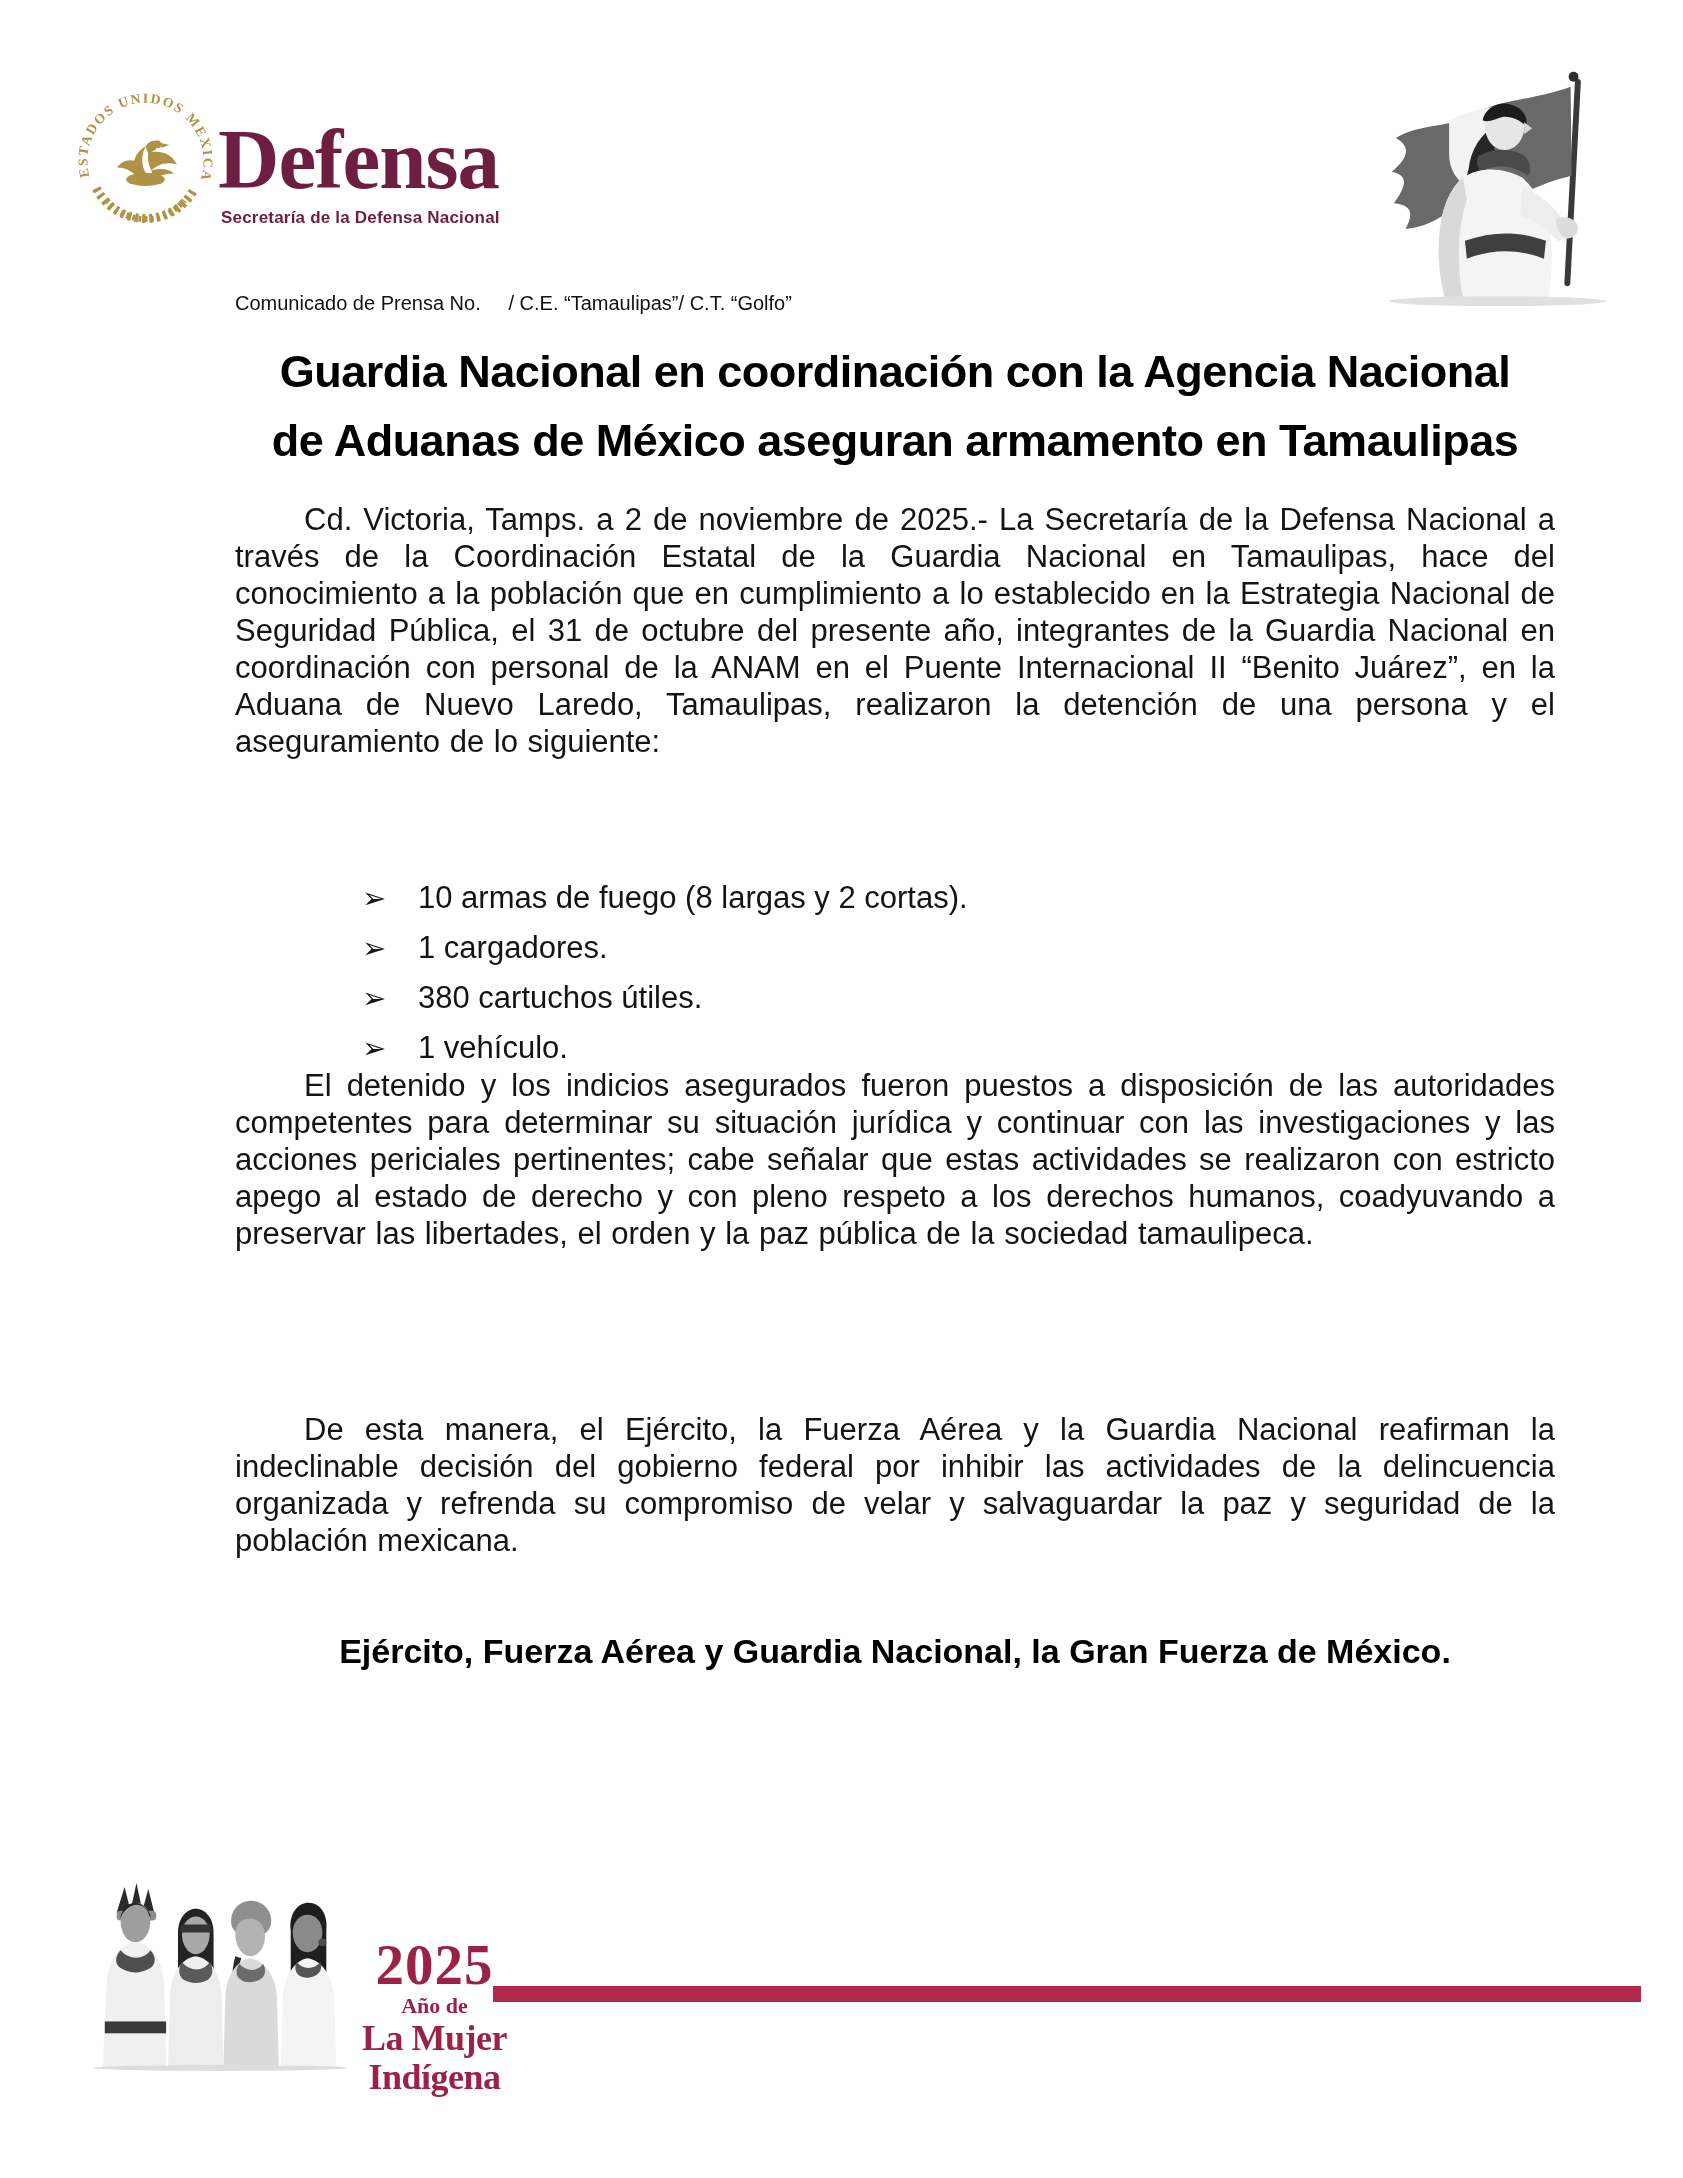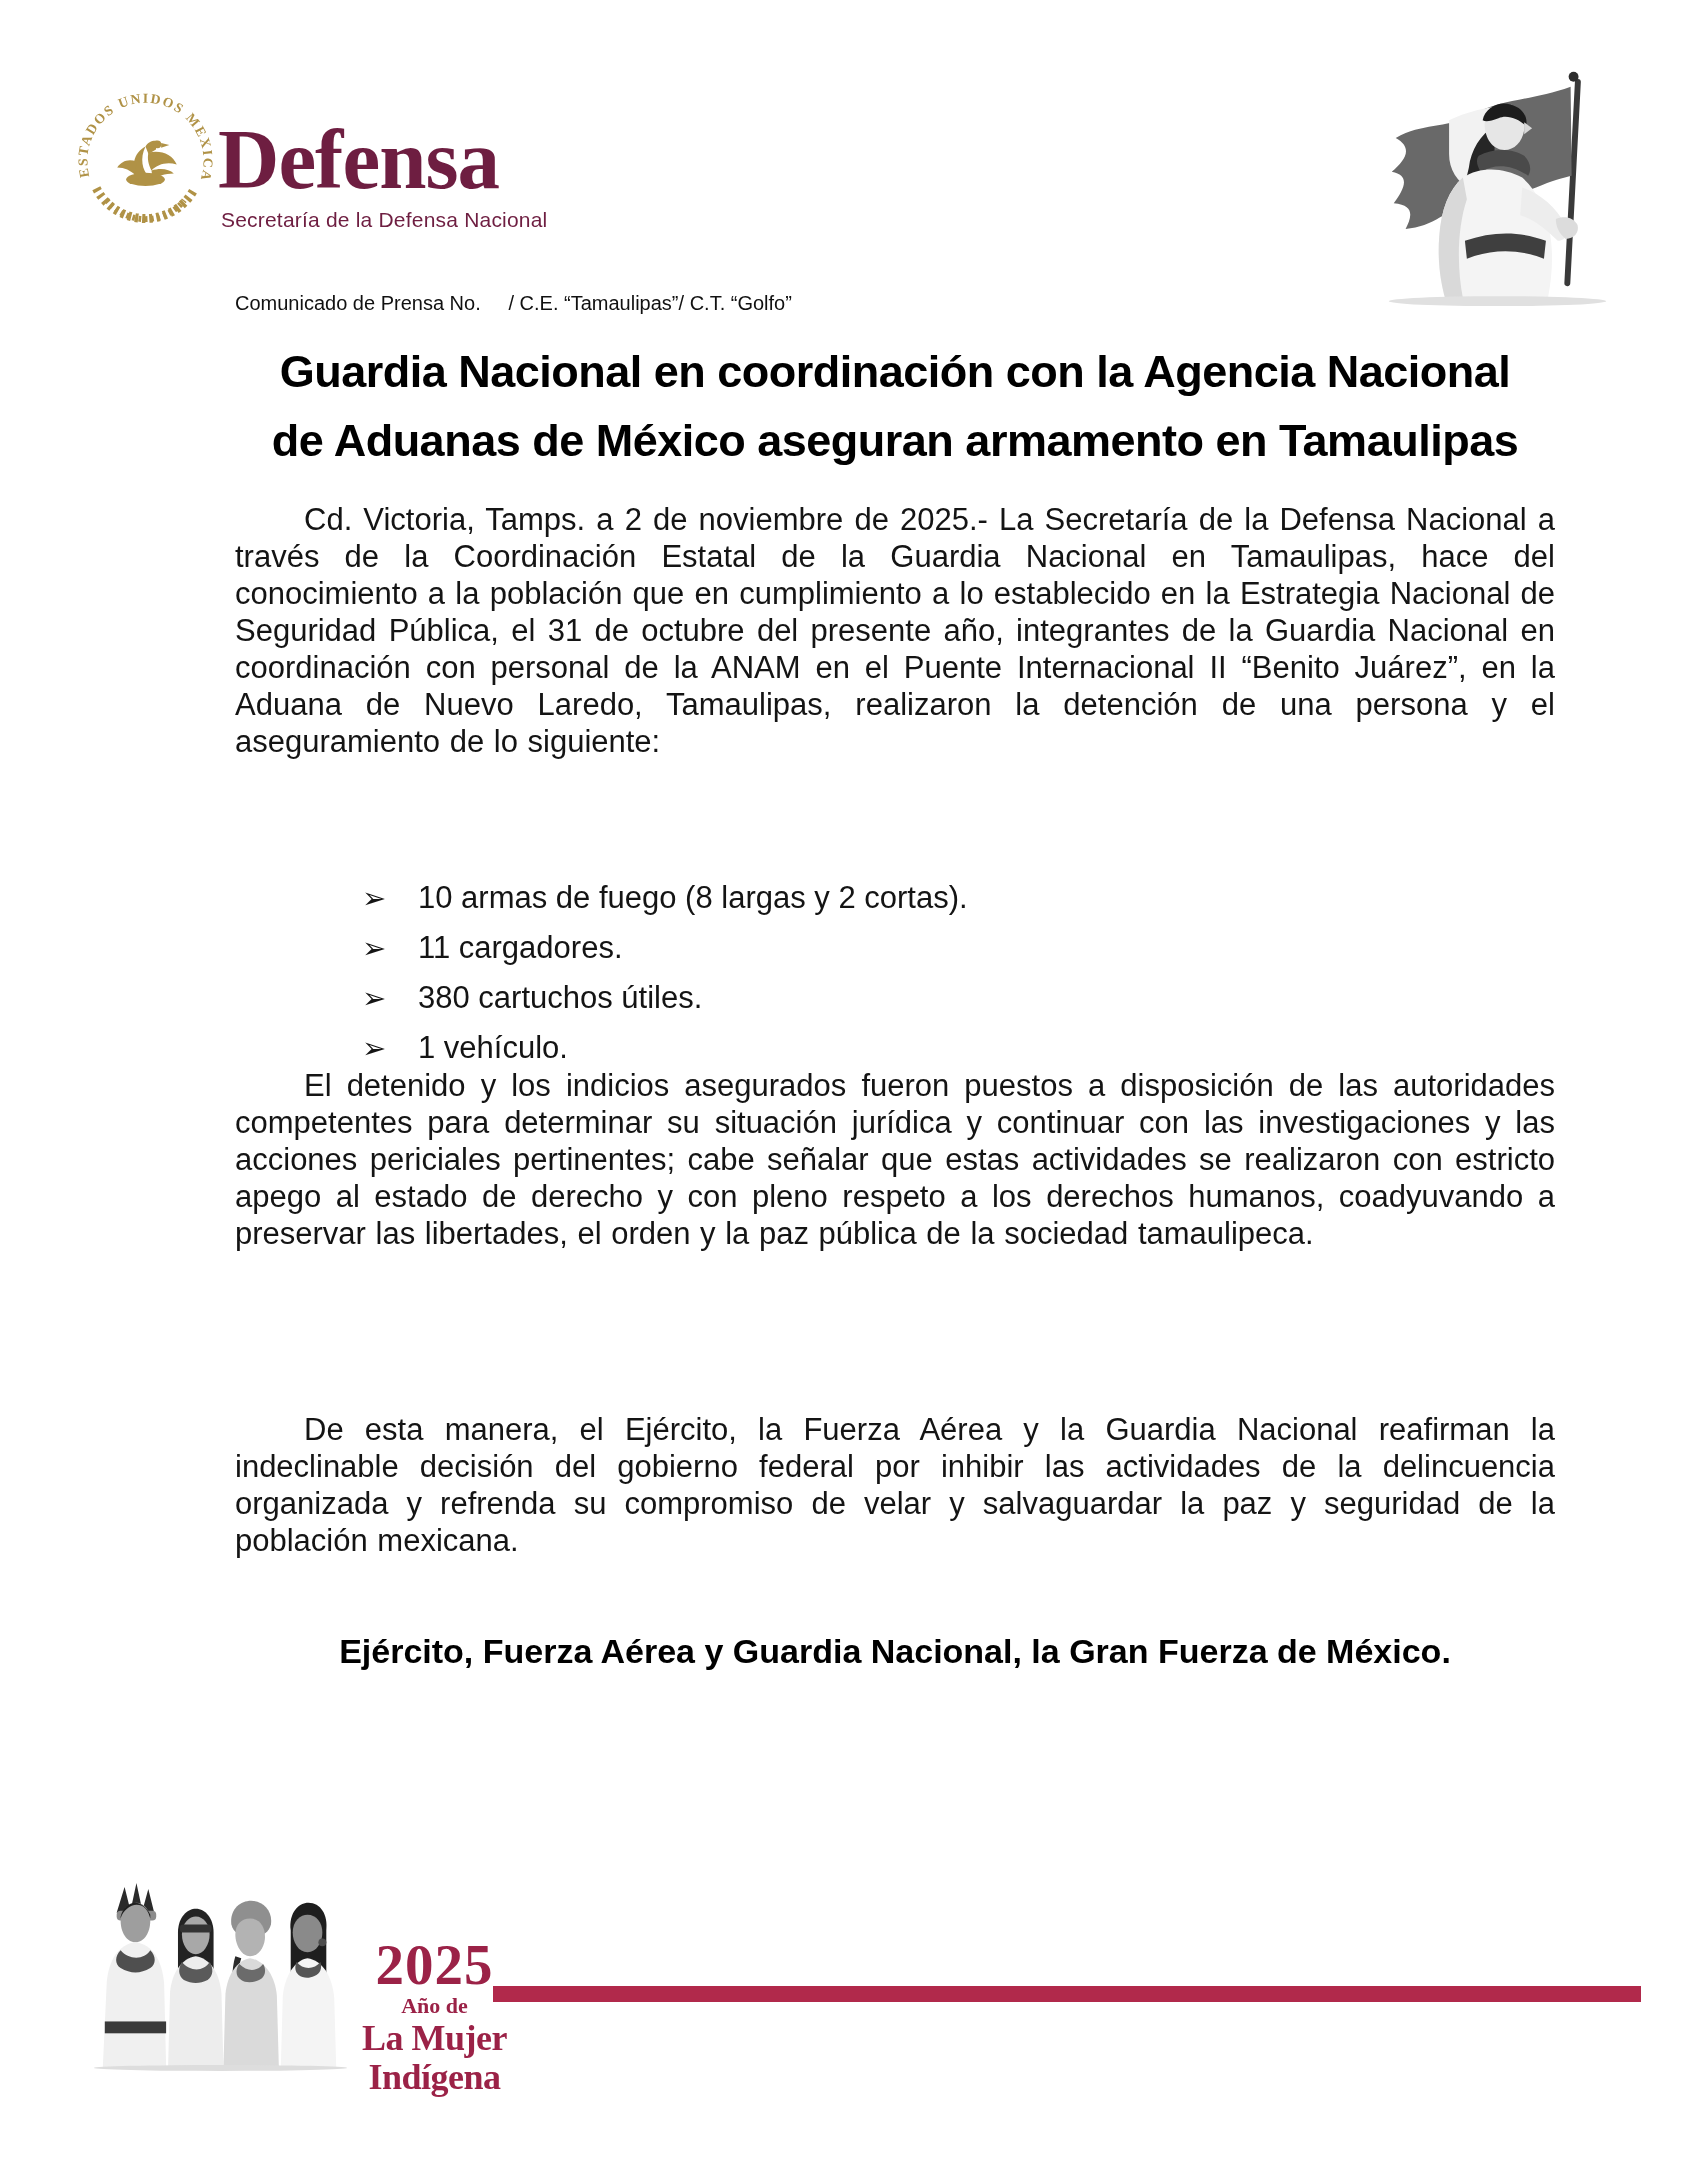--- a/index.html
+++ b/index.html
@@ -20,21 +20,21 @@
   .wordmark {
     position: absolute; left: 147px; top: 30px;
     font-family: "Liberation Serif", serif;
     font-weight: bold;
     font-size: 85px;
     letter-spacing: -1px;
     line-height: 1;
   }
   .logo-subtitle {
     position: absolute; left: 150px; top: 121px;
-    font-size: 21px; font-weight: normal;
+    font-size: 17px; font-weight: bold;
     letter-spacing: 0.2px;
   }
 
   
   .flag-illustration { position: absolute; left: 1354px; top: 61px; width: 287px; height: 252px; }
 
   
   .content { position: absolute; left: 235px; width: 1320px; }
 
   .press-line {
@@ -181,21 +181,21 @@
 
   <div class="content abs para p1"><span class="indent"></span><span>Cd. Victoria, Tamps. a 2 de noviembre de 2025.- La Secretaría de la Defensa Nacional a través de la Coordinación Estatal de la Guardia Nacional en Tamaulipas, hace del conocimiento a la población que en cumplimiento a lo establecido en la Estrategia Nacional de Seguridad Pública, el 31 de octubre del presente año, integrantes de la Guardia Nacional en coordinación con personal de la ANAM en el Puente Internacional II “Benito Juárez”, en la Aduana de Nuevo Laredo, Tamaulipas, realizaron la detención de una persona y el aseguramiento de lo siguiente:</span></div>
 
   <ul class="content abs bullet-list">
     <li>
       <span class="bullet-glyph">➢</span>
       <span>10 armas de fuego (8 largas y 2 cortas).</span>
     </li>
     <li>
       <span class="bullet-glyph">➢</span>
-      <span>11 cargadores.</span>
+      <span>1 cargadores.</span>
     </li>
     <li>
       <span class="bullet-glyph">➢</span>
       <span>380 cartuchos útiles.</span>
     </li>
     <li>
       <span class="bullet-glyph">➢</span>
       <span>1 vehículo.</span>
     </li>
   </ul>

